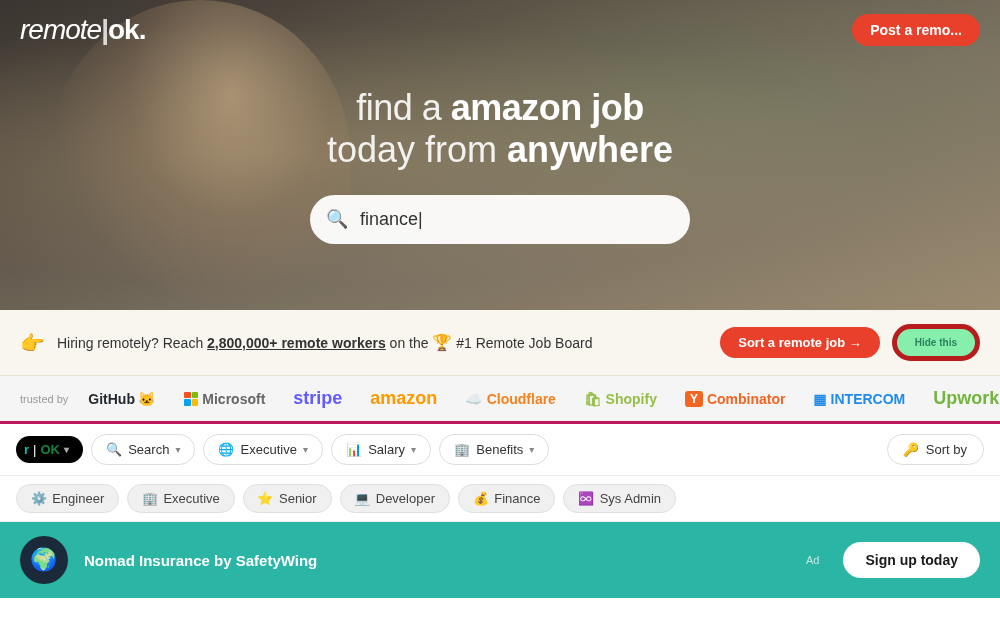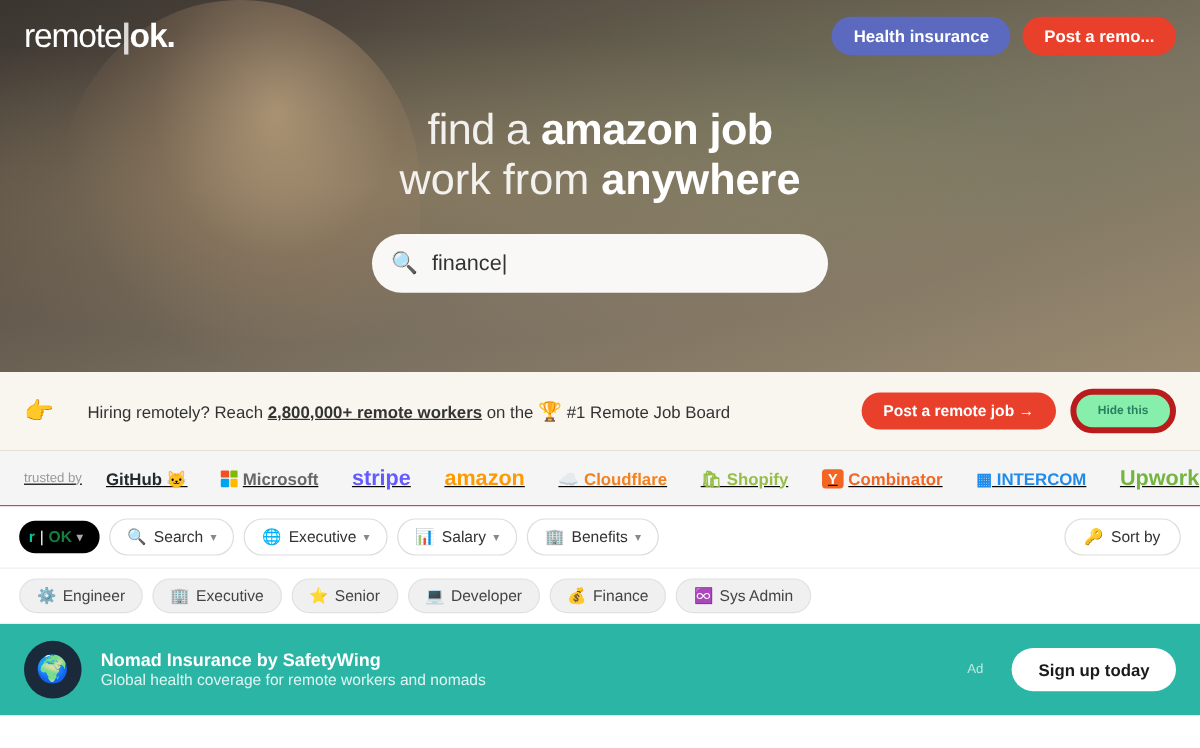--- a/index.html
+++ b/index.html
@@ -130,21 +130,21 @@
       background: #f9f6f0;
       border-bottom: 1px solid #e8e0d0;
       padding: 14px 20px;
       display: flex;
       align-items: center;
       gap: 12px;
       font-size: 14px;
       color: #333;
     }
     .promo-banner .emoji { font-size: 20px; }
-    .promo-text { flex: 1; margin-left: 16px; }
+    .promo-text { flex: 1; }
     .promo-link { color: #333; font-weight: 700; text-decoration: underline; }
     .trophy { font-size: 16px; }
     .btn-post-job {
       background: #e8402a;
       color: white;
       border: none;
       border-radius: 20px;
       padding: 8px 18px;
       font-size: 13px;
       font-weight: 600;
@@ -164,22 +164,21 @@
     }
 
     
     .trusted-bar {
       background: #f5f5f5;
       padding: 12px 20px;
       display: flex;
       align-items: center;
       gap: 0;
       overflow: hidden;
-      border-bottom: 1px solid #be185d;
-      text-decoration: underline;
+      border-bottom: 3px solid #be185d;
     }
     .trusted-label {
       font-size: 11px;
       color: #999;
       white-space: nowrap;
       margin-right: 20px;
     }
     .logos-row {
       display: flex;
       align-items: center;
@@ -342,48 +341,47 @@
   </style>
 </head>
 <body>
 
 <div class="hero">
   <div class="hero-bg"></div>
   <div class="hero-person"></div>
 
   <div class="navbar">
     <div class="logo">
-      <span style="font-weight:300;">remote</span><span class="pipe">|</span><span class="ok">ok.</span>
+      <span style="font-weight:300;font-style:italic">remote</span><span class="pipe">|</span><span class="ok">ok.</span>
     </div>
     <div class="nav-buttons">
-      <button class="btn-health">Health insurance</button>
       <button class="btn-post">Post a remo...</button>
     </div>
   </div>
 
   <div class="hero-content">
     <div class="hero-text-line1">
       <span>find a </span><strong>amazon job</strong>
     </div>
     <div class="hero-text-line2">
-      <span>work from </span><strong>anywhere</strong>
+      <span>today from </span><strong>anywhere</strong>
     </div>
     <div class="search-bar-wrapper">
       <span class="search-icon-hero">🔍</span>
       <input class="search-bar" type="text" value="finance|" style="">
     </div>
   </div>
 </div>
 
 <div class="promo-banner">
   <span class="emoji">👉</span>
   <span class="promo-text">
     <span>Hiring remotely? Reach </span><a class="promo-link">2,800,000+ remote workers</a><span> on the </span><span class="trophy">🏆</span> <span>#1 Remote Job Board</span>
   </span>
-  <button class="btn-post-job">Post a remote job →</button>
+  <button class="btn-post-job">Sort a remote job →</button>
   <button class="btn-hide">Hide this</button>
 </div>
 
 <div class="trusted-bar">
   <span class="trusted-label">trusted by</span>
   <div class="logos-row">
     <span class="logo-item logo-github">GitHub 🐱</span>
     <span class="logo-item logo-microsoft">
       <div class="ms-squares">
         <div class="ms-sq"></div>
@@ -461,17 +459,16 @@
   <div class="tag-chip">
     <span class="tag-emoji">♾️</span>
     <span>Sys Admin</span>
   </div>
 </div>
 
 <div class="bottom-banner">
   <div class="bottom-banner-icon">🌍</div>
   <div class="bottom-banner-text">
     <div class="bottom-banner-title">Nomad Insurance by SafetyWing</div>
-    <div class="bottom-banner-sub">Global health coverage for remote workers and nomads</div>
   </div>
   <span class="bottom-banner-ad">Ad</span>
   <button class="btn-signup">Sign up today</button>
 </div>
 
 </body></html>

